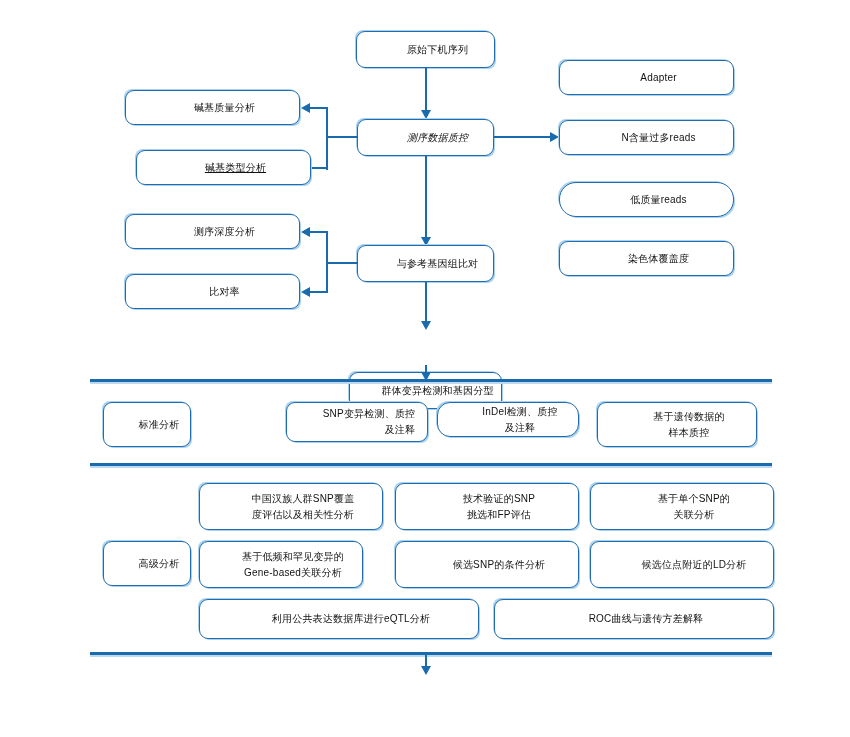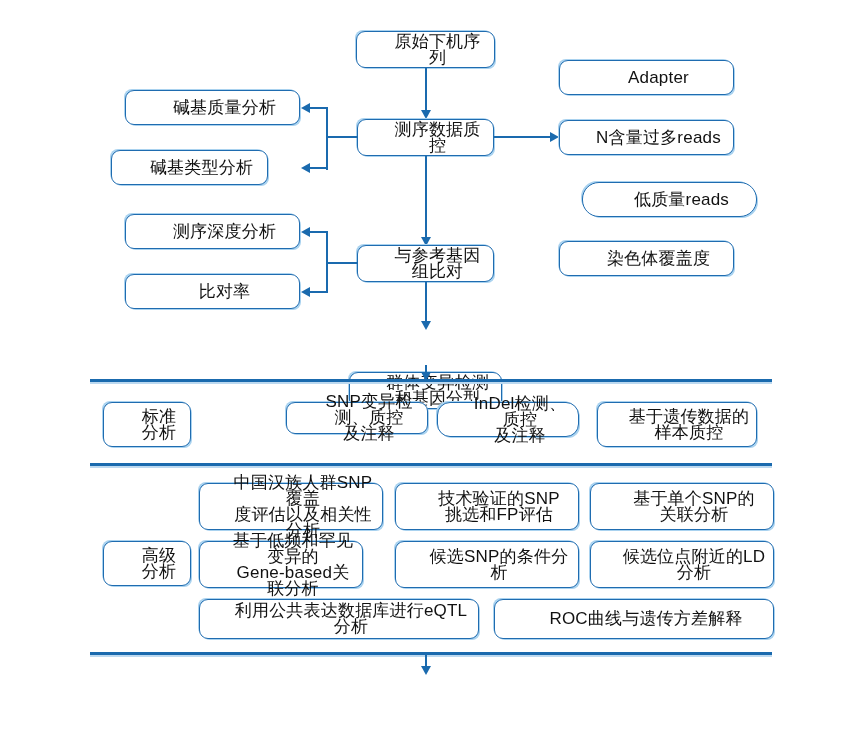--- a/index.html
+++ b/index.html
@@ -20,21 +20,21 @@
     position: absolute;
     box-sizing: border-box;
     background: #ffffff;
     border: 1.4px solid #1f6cb0;
     border-radius: 9px;
     display: flex;
     align-items: center;
     justify-content: center;
     text-align: center;
     color: #111111;
-    font-size: 17px;
+    font-size: 10px;
     line-height: 16px;
     letter-spacing: 0.2px;
     
     box-shadow: -2px -2px 0 -1px #a9d2ef, 2px 2px 0 -1px #a9d2ef;
     padding-left: 24px;
   }
   .node .label { padding: 0 6px; white-space: pre-line; }
 
   
   .ln {
@@ -80,49 +80,49 @@
 
 <div id="canvas">
 
   <div class="node" style="left:356px; top:31px; width:139px; height:37px;">
     <span class="label">原始下机序列</span>
   </div>
 
   <div class="ln v" style="left:425px; top:68px; height:44px;"></div>
   <div class="arrow down" style="left:421px; top:110px;"></div>
 
-  <div class="node" style="left:357px; top:119px; width:137px; height:37px;">
+  <div class="node" style="left:357px; top:119px; width:137px; height:37px;font-style:italic;">
     <span class="label">测序数据质控</span>
   </div>
 
   <div class="ln h" style="left:326px; top:136px; width:32px;"></div>
   <div class="ln v" style="left:326px; top:107px; height:63px;"></div>
   <div class="ln h" style="left:310px; top:107px; width:18px;"></div>
   <div class="arrow left" style="left:301px; top:103px;"></div>
   <div class="ln h" style="left:310px; top:167px; width:18px;"></div>
   <div class="arrow left" style="left:301px; top:163px;"></div>
 
   <div class="node" style="left:125px; top:90px; width:175px; height:35px;">
     <span class="label">碱基质量分析</span>
   </div>
 
-  <div class="node" style="left:111px; top:150px; width:157px; height:35px;">
+  <div class="node" style="left:136px; top:150px; width:175px; height:35px;text-decoration:underline;">
     <span class="label">碱基类型分析</span>
   </div>
 
   <div class="ln h" style="left:494px; top:136px; width:58px;"></div>
   <div class="arrow right" style="left:550px; top:132px;"></div>
 
   <div class="node" style="left:559px; top:60px; width:175px; height:35px;">
     <span class="label">Adapter</span>
   </div>
   <div class="node" style="left:559px; top:120px; width:175px; height:35px;">
     <span class="label">N含量过多reads</span>
   </div>
-  <div class="node" style="left:582px; top:182px; width:175px; height:35px;border-radius:17px;">
+  <div class="node" style="left:559px; top:182px; width:175px; height:35px;border-radius:17px;">
     <span class="label">低质量reads</span>
   </div>
   <div class="node" style="left:559px; top:241px; width:175px; height:35px;">
     <span class="label">染色体覆盖度</span>
   </div>
 
   <div class="ln v" style="left:425px; top:156px; height:84px;"></div>
   <div class="arrow down" style="left:421px; top:237px;"></div>
 
   <div class="node" style="left:357px; top:245px; width:137px; height:37px;">
@@ -153,21 +153,21 @@
 
   <div class="ln v" style="left:425px; top:365px; height:14px;"></div>
   <div class="arrow down" style="left:421px; top:372px;"></div>
 
   <div class="divider" style="top:379px;"></div>
 
   <div class="node" style="left:103px; top:402px; width:88px; height:45px;">
     <span class="label">标准分析</span>
   </div>
 
-  <div class="node" style="left:286px; top:402px; width:142px; height:32px;">
+  <div class="node" style="left:286px; top:402px; width:142px; height:40px;text-align:right;">
     <span class="label">SNP变异检测、质控
 及注释</span>
   </div>
   <div class="node" style="left:437px; top:402px; width:142px; height:35px;border-radius:13px;">
     <span class="label">InDel检测、质控
 及注释</span>
   </div>
   <div class="node" style="left:597px; top:402px; width:160px; height:45px;">
     <span class="label">基于遗传数据的
 样本质控</span>

